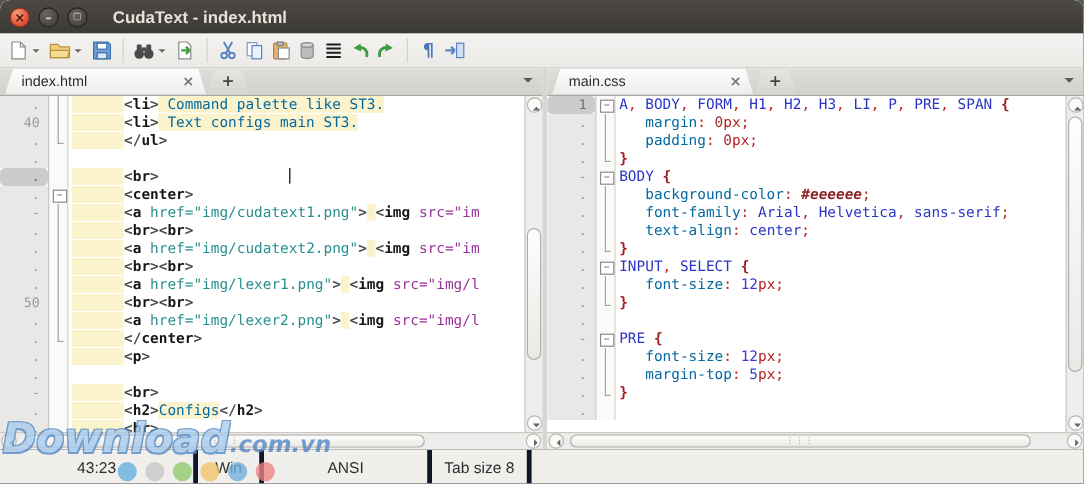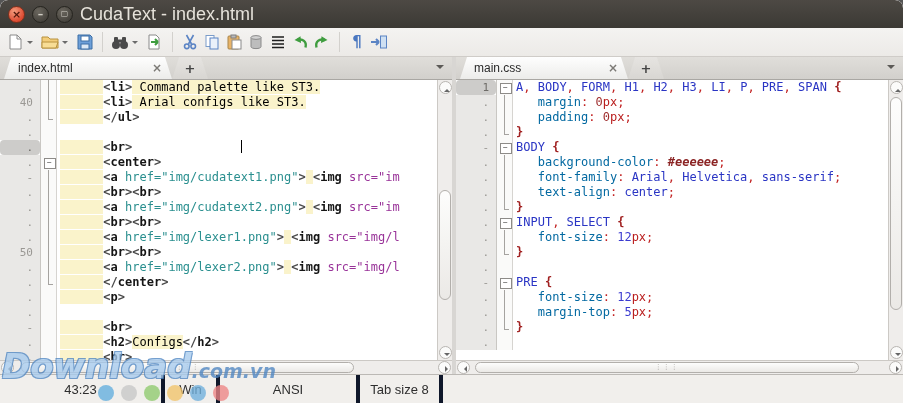--- a/index.html
+++ b/index.html
@@ -11,21 +11,21 @@
   
   .titlebar { height:28px; background:linear-gradient(#4d4944,#3b3934);
     border-radius:8px 8px 0 0; display:flex; align-items:center; padding-left:8px; }
   .wbtn { width:17px; height:17px; border-radius:50%; margin-right:7px;
     display:flex; align-items:center; justify-content:center;
     font:bold 11px/1 "DejaVu Sans", sans-serif; cursor:default; }
   .wbtn.close { background:radial-gradient(circle at 35% 30%, #f49c7d, #dd4b32 70%);
     border:1px solid #82301c; color:#52170b; }
   .wbtn.minmax { background:radial-gradient(circle at 35% 30%, #6b675f, #45423c 75%);
     border:1px solid #26241f; color:#cfccc4; }
-  .title { color:#e6e2da; font-weight:normal; font-size:18px; }
+  .title { color:#e6e2da; font-weight:bold; font-size:14px; margin-left:14px; }
 
   
   .toolbar { height:29px; background:linear-gradient(#f4f3f1,#eceae7);
     border-bottom:1px solid #cfccc8; display:flex; align-items:center; padding:0 4px; }
   .tbtn { height:24px; min-width:22px; display:flex; align-items:center; justify-content:center;
     background:transparent; border:0; padding:0 2px; }
   .darr { width:0; height:0; border:3.5px solid transparent; border-top-color:#6b6b6b;
     margin:4px 6px 0 1px; display:inline-block; }
   .tsep { width:1px; height:20px; background:#d3d1cd; margin:0 6px; display:inline-block; }
   .pilcrow { font:bold 15px/1 "DejaVu Sans", sans-serif; color:#4a77c0; }
@@ -65,21 +65,21 @@
   .gut-fold.fend::before { content:""; position:absolute; left:7px; top:0; height:9px; width:4px;
     border-left:1px solid #a5a3a0; border-bottom:1px solid #a5a3a0; }
   .gut-fold.fstart::before { content:"\2212"; position:absolute; left:2.5px; top:3px;
     width:10px; height:9px; border:1px solid #8d8b88; background:#fff;
     font:8px/8px "DejaVu Sans Mono",monospace; text-align:center; color:#555; }
   .code-text { flex:1; white-space:pre; overflow:hidden; padding-left:3px; background:#fff; }
 
   
   .tk-br   { color:#4a4a4a; font-weight:bold; }
   .tk-tag  { color:#161616; font-weight:bold; }
-  .tk-txt  { background:#faf3cb; color:#000000; }
+  .tk-txt  { background:#faf3cb; color:#0369a1; }
   .tk-wst  { background:#faf3cb; }
   .tk-href { color:#2a8f8f; }
   .tk-src  { color:#993399; }
   .tk-sel  { color:#2a35c4; }
   .tk-prop { color:#0369a1; }
   .tk-pun  { color:#c22222; }
   .tk-brace{ color:#a02020; font-weight:bold; }
   .tk-num  { color:#3b3bd0; }
   .tk-num0 { color:#a03030; }
   .tk-unit { color:#b91c1c; }
@@ -249,21 +249,21 @@
       <div class="editor">
         <div class="code-lines">
             <div class="code-row">
               <span class="gut-num">.</span>
               <span class="gut-fold fline"></span>
               <span class="code-text"><span class="tk-wst">      </span><span class="tk-br">&lt;</span><span class="tk-tag">li</span><span class="tk-br">&gt;</span><span class="tk-txt"> Command palette like ST3.</span></span>
             </div>
             <div class="code-row">
               <span class="gut-num">40</span>
               <span class="gut-fold fline"></span>
-              <span class="code-text"><span class="tk-wst">      </span><span class="tk-br">&lt;</span><span class="tk-tag">li</span><span class="tk-br">&gt;</span><span class="tk-txt"> Arial configs like ST3.</span></span>
+              <span class="code-text"><span class="tk-wst">      </span><span class="tk-br">&lt;</span><span class="tk-tag">li</span><span class="tk-br">&gt;</span><span class="tk-txt"> Text configs main ST3.</span></span>
             </div>
             <div class="code-row">
               <span class="gut-num">.</span>
               <span class="gut-fold fend"></span>
               <span class="code-text"><span class="tk-wst">      </span><span class="tk-br">&lt;/</span><span class="tk-tag">ul</span><span class="tk-br">&gt;</span></span>
             </div>
             <div class="code-row">
               <span class="gut-num">.</span>
               <span class="gut-fold"></span>
               <span class="code-text"></span>

